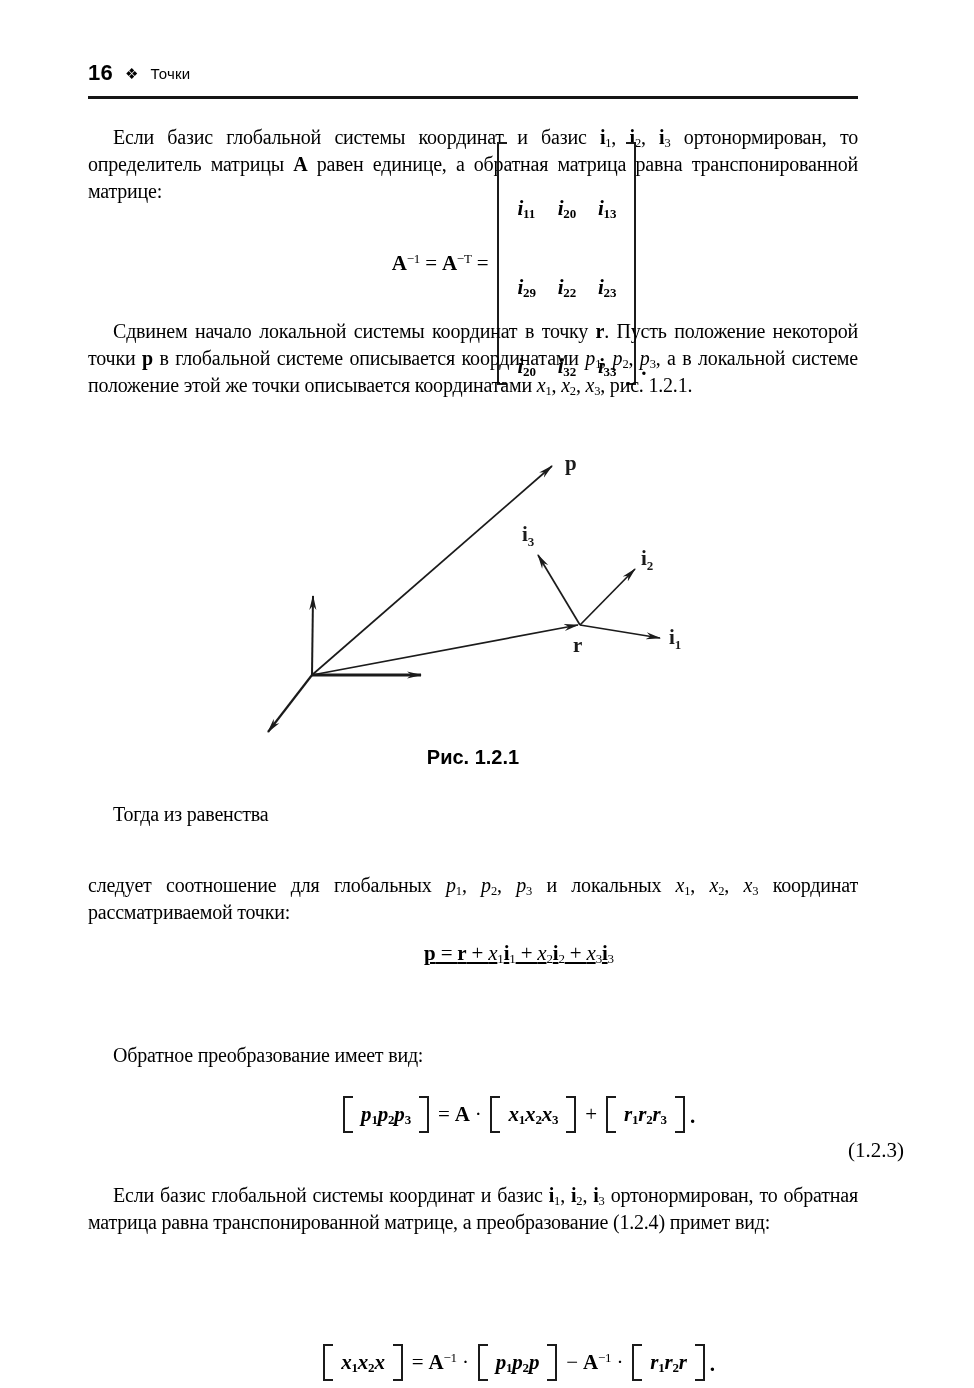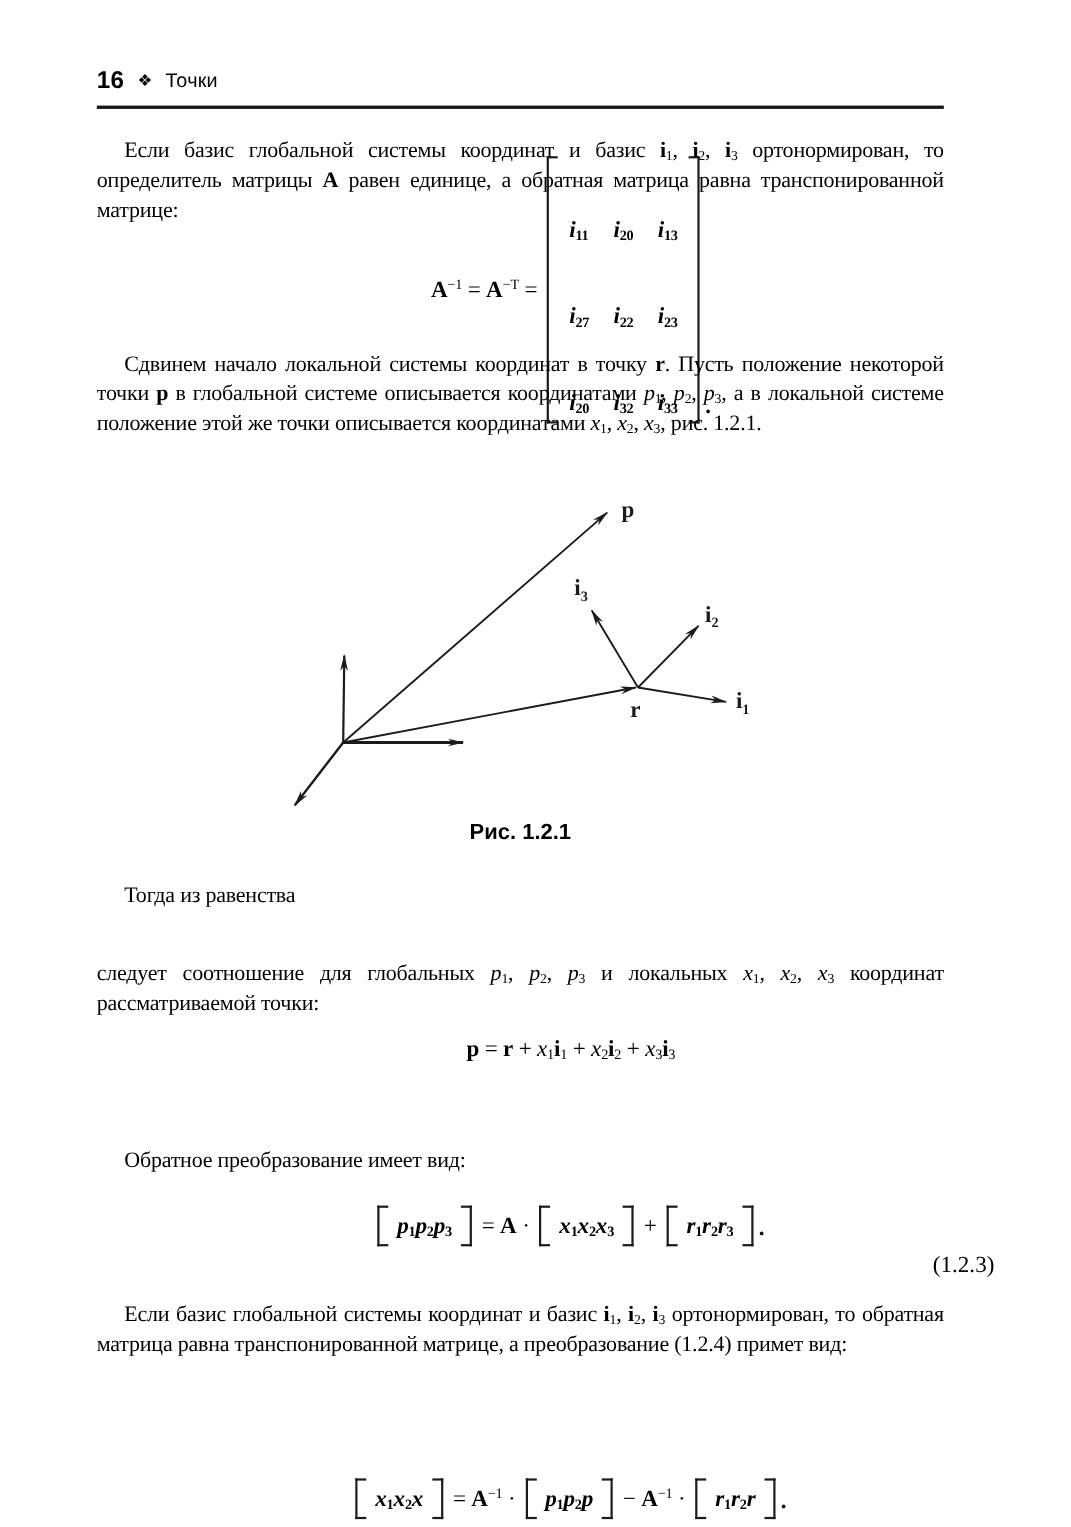--- a/index.html
+++ b/index.html
@@ -13,21 +13,21 @@
     padding-left:46px;
   }
   .abs{position:absolute;}
   .col{left:88px;width:770px;}
 
   
   #runhead{top:60px;display:flex;align-items:center;gap:12px;
     font-family:"Liberation Sans", sans-serif;}
   #pagenum{font-size:22px;font-weight:700;letter-spacing:.3px;}
   #divider-icon{font-size:15px;line-height:1;margin-top:1px;}
-  #chapter{font-size:18px;font-weight:400;letter-spacing:.2px;}
+  #chapter{font-size:15px;font-weight:400;letter-spacing:.2px;}
   #headrule{top:96px;height:3px;background:#161616;}
 
   
   .para{
     font-size:20px;line-height:27px;text-align:justify;
     letter-spacing:-0.2px;
   }
   .para.indent{text-indent:25px;}
   .para sub{font-size:12.5px;line-height:0;vertical-align:-0.22em;}
   .para i{font-family:"Liberation Serif",serif;}
@@ -80,21 +80,21 @@
           <span class="mcell">
               <b><i>i</i><sub>11</sub></b>
             </span>
           <span class="mcell">
               <b><i>i</i><sub>20</sub></b>
             </span>
           <span class="mcell">
               <b><i>i</i><sub>13</sub></b>
             </span>
           <span class="mcell">
-              <b><i>i</i><sub>27</sub></b>
+              <b><i>i</i><sub>29</sub></b>
             </span>
           <span class="mcell">
               <b><i>i</i><sub>22</sub></b>
             </span>
           <span class="mcell">
               <b><i>i</i><sub>23</sub></b>
             </span>
           <span class="mcell">
               <b><i>i</i><sub>20</sub></b>
             </span>
@@ -137,21 +137,21 @@
     <text x="338" y="214"><tspan>r</tspan></text>
     <text x="287" y="103"><tspan>i</tspan><tspan dy="5" font-size="13">3</tspan></text>
     <text x="406" y="127"><tspan>i</tspan><tspan dy="5" font-size="13">2</tspan></text>
     <text x="434" y="206"><tspan>i</tspan><tspan dy="5" font-size="13">1</tspan></text>
   </svg>
 
   <div id="figure-caption" class="abs col">Рис. 1.2.1</div>
 
   <div class="abs col para indent" style="top:801px;">Тогда из равенства</div>
 
-  <div class="abs col eqwrap" style="top:836px;height:30px;">
+  <div class="abs col eqwrap" style="top:836px;height:30px;text-decoration:underline;">
     <div class="eq">
         <span><b>p</b> = <b>r</b> + <i>x</i><sub>1</sub><b>i</b><sub>1</sub> + <i>x</i><sub>2</sub><b>i</b><sub>2</sub> + <i>x</i><sub>3</sub><b>i</b><sub>3</sub></span>
       </div>
   </div>
 
   <div class="abs col para" style="top:872px;">следует соотношение для глобальных <i>p</i><sub>1</sub>, <i>p</i><sub>2</sub>, <i>p</i><sub>3</sub> и локальных <i>x</i><sub>1</sub>, <i>x</i><sub>2</sub>, <i>x</i><sub>3</sub> координат рассматриваемой точки:</div>
 
   <div class="abs col eqwrap" style="top:930px;height:104px;">
     <div class="eq">
       <span class="vec">

